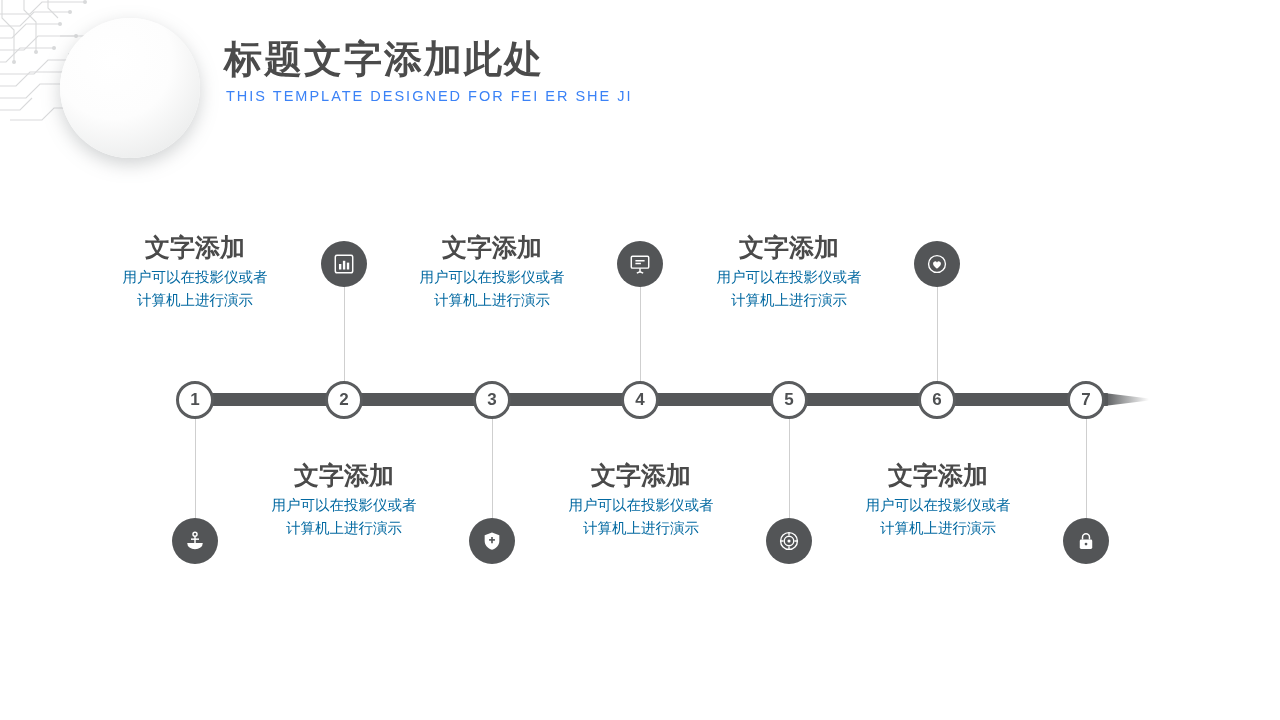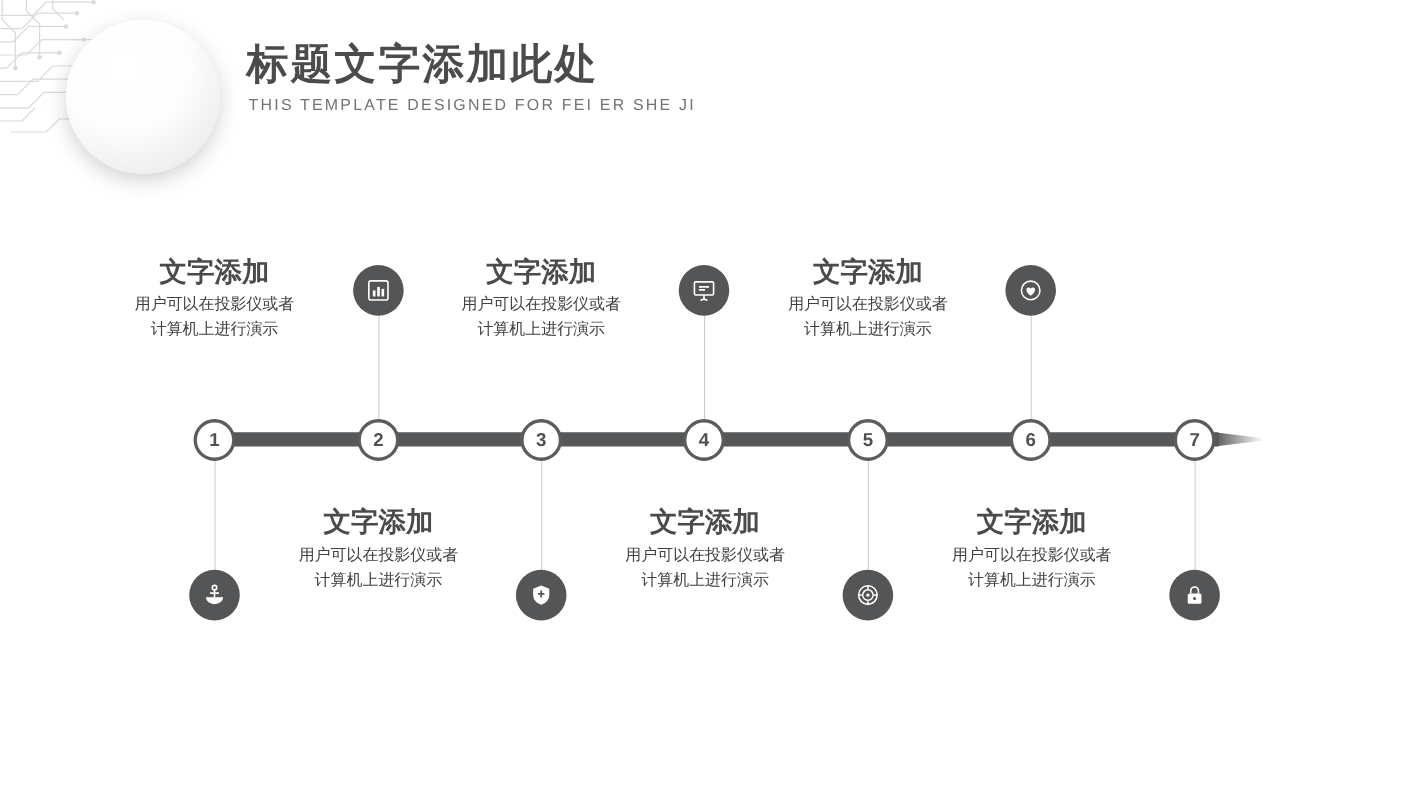--- a/index.html
+++ b/index.html
@@ -48,21 +48,21 @@
     font-size: 38px;
     font-weight: bold;
     color: #4b4b4b;
     letter-spacing: 2px;
     line-height: 46px;
     margin: 0;
     white-space: nowrap;
   }
   .sub-title {
     font-size: 14.5px;
-    color: #737373;
+    color: #3b82f6;
     letter-spacing: 2.0px;
     margin: 6px 0 12px 2px;
     white-space: nowrap;
   }
 
   
   .timeline {
     position: absolute;
     left: 0;
     top: 205px;
@@ -135,21 +135,21 @@
   }
   .text-block .t-head {
     font-size: 25px;
     font-weight: bold;
     color: #4a4a4a;
     margin: 0 0 7px 0;
     line-height: 24px;
   }
   .text-block .t-body {
     font-size: 14.5px;
-    color: #404040;
+    color: #0369a1;
     line-height: 23px;
     margin: 0;
   }
 </style>
 </head>
 <body>
 
 <div class="header">
 
   <svg class="deco-lines" viewBox="0 0 230 130">

